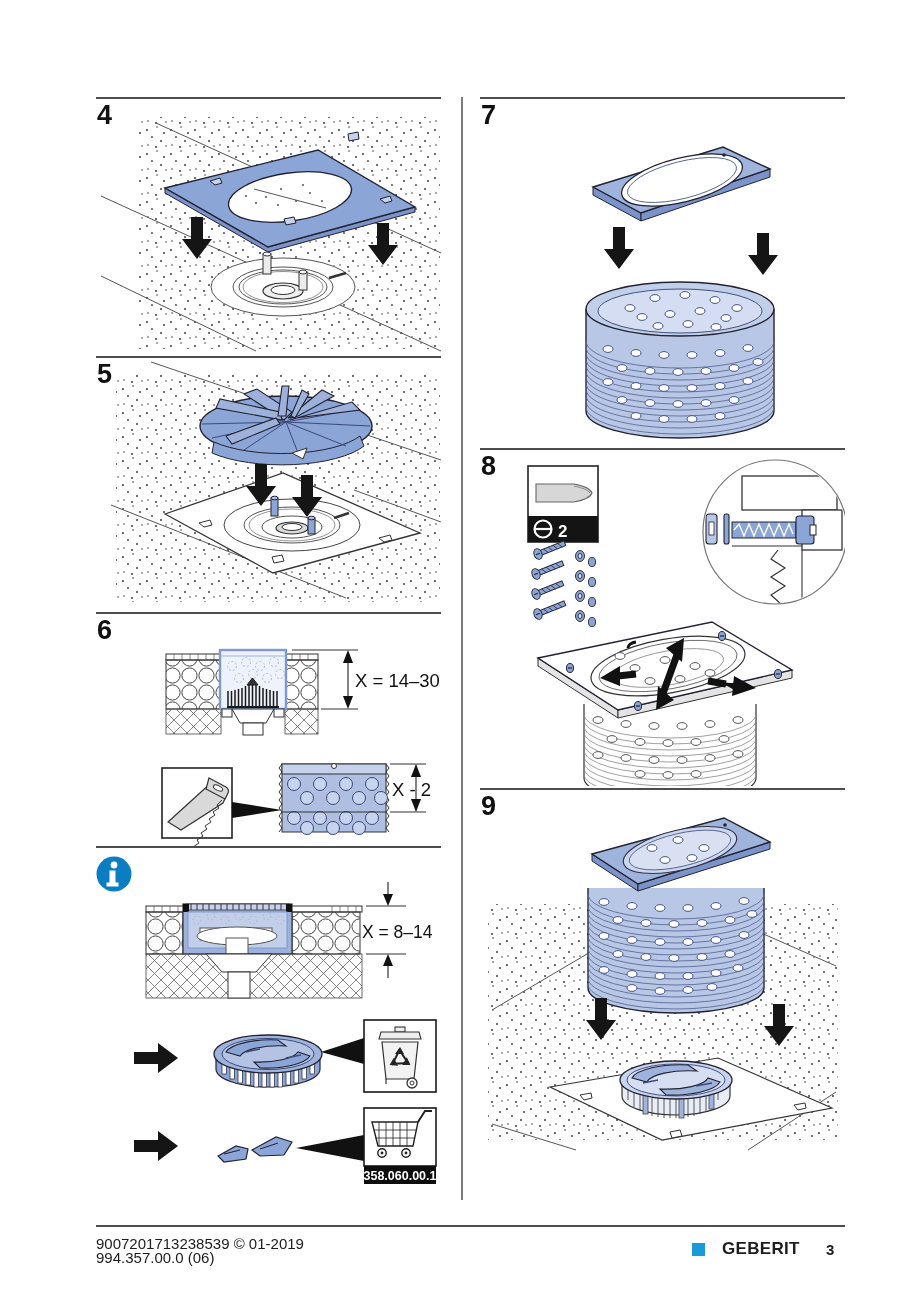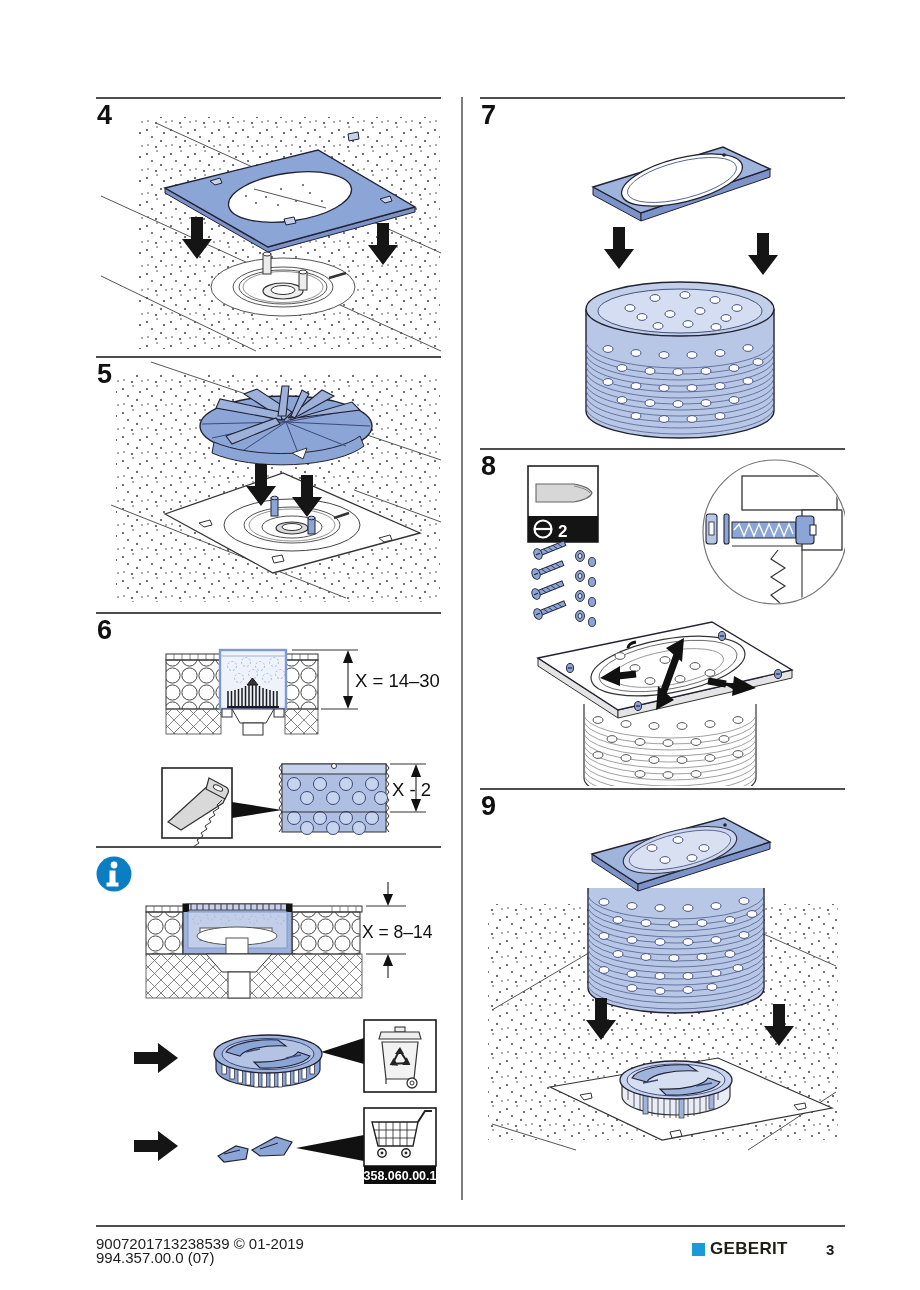--- a/index.html
+++ b/index.html
@@ -6,21 +6,21 @@
   html,body{background:#ffffff}
   body{width:920px;height:1290px;position:relative;font-family:"Liberation Sans",sans-serif;overflow:hidden}
   .page{position:absolute;inset:0;background:#fff}
   .sec{position:absolute}
   .rule{height:2px;background:#4d4d4d;width:100%}
   .stepnum{position:absolute;top:5px;left:1px;font-size:27px;font-weight:bold;color:#101010;letter-spacing:-1px;line-height:1}
   .secsvg{position:absolute;left:0;top:4px}
   .divider{position:absolute;left:461px;top:97px;width:2px;height:1103px;background:#7d7d7d}
   .footer-rule{position:absolute;left:96px;top:1225px;width:749px;height:2px;background:#4d4d4d}
   .footer-left{position:absolute;left:96px;top:1237px;font-size:15px;color:#1c1c1c;line-height:14px}
-  .brand{position:absolute;left:692px;top:1239px;display:flex;align-items:center;gap:5px}
+  .brand{position:absolute;left:692px;top:1239px;display:flex;align-items:center;gap:17px}
   .brand-sq{width:13px;height:13px;background:#1a9bd7}
   .brand-txt{font-size:17px;font-weight:bold;color:#1d1d1b;letter-spacing:.3px}
   .pageno{position:absolute;left:826px;top:1241px;font-size:15px;font-weight:bold;color:#1a1a1a}
   svg text{font-family:"Liberation Sans",sans-serif}
 </style>
 </head>
 <body>
 
 <svg width="0" height="0" style="position:absolute" aria-hidden="true">
   <defs>
@@ -722,21 +722,21 @@
       <use href="#ar-down" x="106" y="206" width="38" height="58" fill="#151515"></use>
       <use href="#ar-down" x="284" y="212" width="38" height="58" fill="#151515"></use>
     </svg>
   </div>
 
   <div class="divider"></div>
 
   <div class="footer-rule"></div>
   <div class="footer-left">
     <div>9007201713238539 © 01-2019</div>
-    <div>994.357.00.0 (07)</div>
+    <div>994.357.00.0 (06)</div>
   </div>
   <div class="brand">
     <div class="brand-sq"></div>
     <div class="brand-txt">GEBERIT</div>
   </div>
   <div class="pageno">3</div>
 
 </div>
 
 </body></html>

